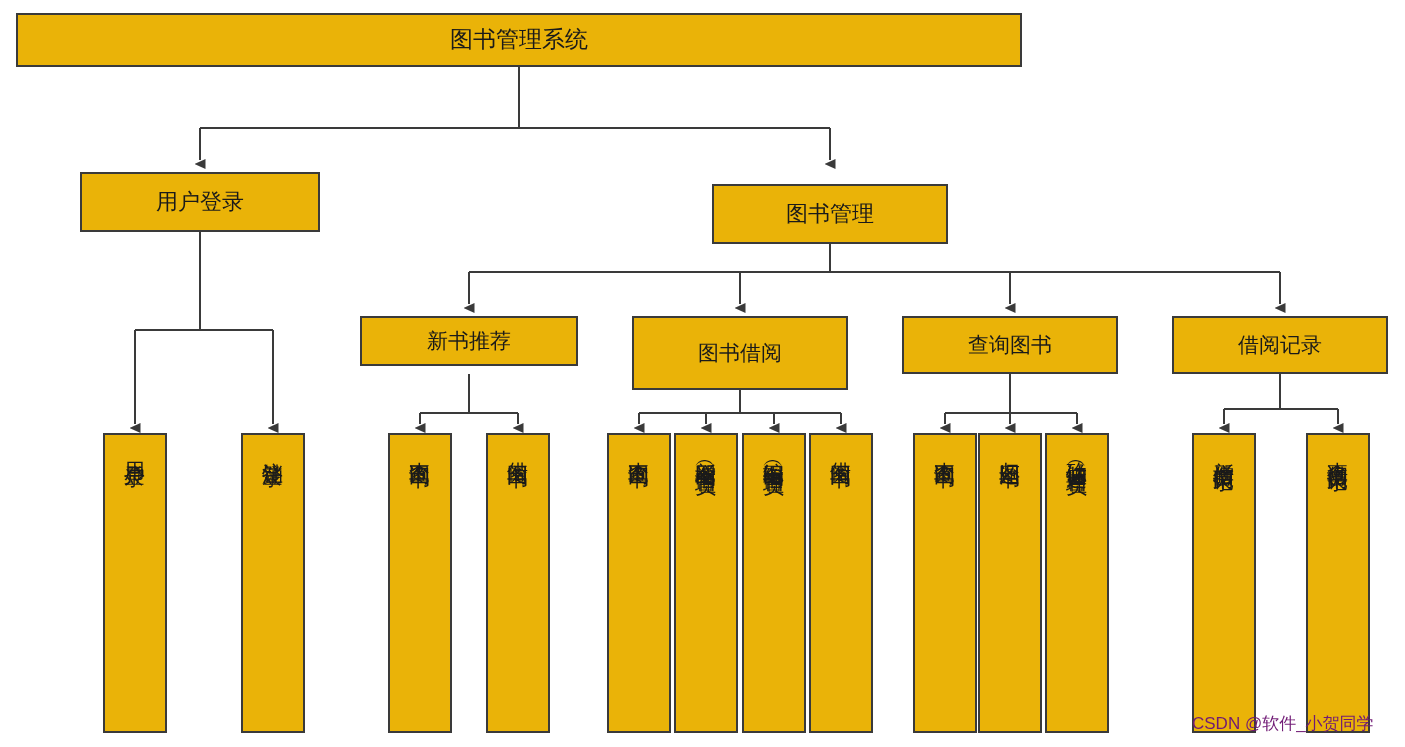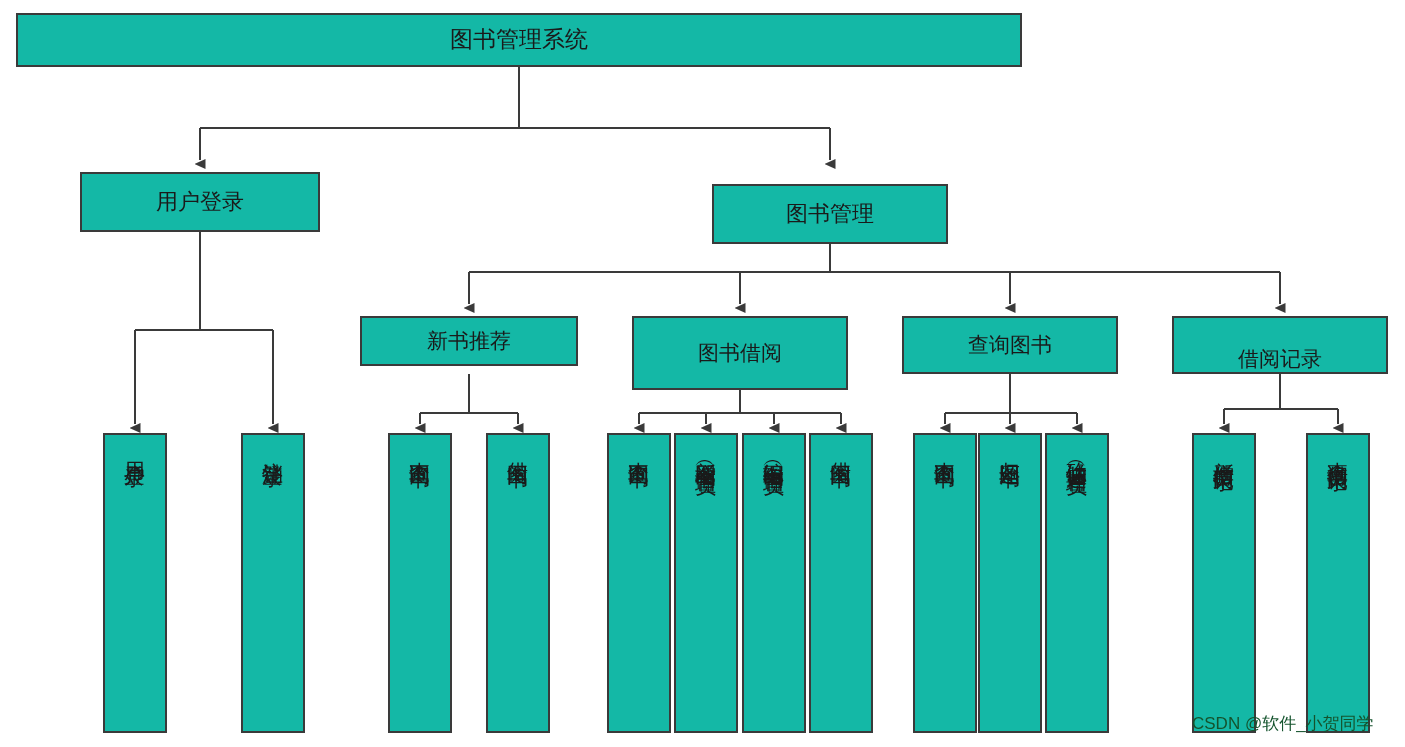--- a/index.html
+++ b/index.html
@@ -21,21 +21,21 @@
   #edge-layer {
     position: absolute;
     left: 0;
     top: 0;
     width: 1405px;
     height: 747px;
   }
   .node {
     position: absolute;
     box-sizing: border-box;
-    background: #14b8a6;
+    background: #eab308;
     border: 2px solid #3a3a3a;
     display: flex;
     align-items: center;
     justify-content: center;
     color: #1a1a1a;
     z-index: 2;
   }
   .node .label {
     display: block;
     text-align: center;
@@ -55,21 +55,21 @@
     writing-mode: vertical-rl;
     text-orientation: upright;
     letter-spacing: 2px;
     line-height: 1;
   }
   #watermark {
     position: absolute;
     left: 1192px;
     top: 712px;
     font-size: 17px;
-    color: #14532d;
+    color: #701a75;
     white-space: nowrap;
     z-index: 5;
     user-select: none;
   }
 </style>
 </head>
 <body>
 
 <div id="diagram-root">
 
@@ -137,21 +137,21 @@
 
   <div class="node node-l3" style="left:360px; top:316px; width:218px; height:50px;">
     <span class="label">新书推荐</span>
   </div>
   <div class="node node-l3" style="left:632px; top:316px; width:216px; height:74px;">
     <span class="label">图书借阅</span>
   </div>
   <div class="node node-l3" style="left:902px; top:316px; width:216px; height:58px;">
     <span class="label">查询图书</span>
   </div>
-  <div class="node node-l3" style="left:1172px; top:316px; width:216px; height:58px;align-items:flex-end;">
+  <div class="node node-l3" style="left:1172px; top:316px; width:216px; height:58px;">
     <span class="label">借阅记录</span>
   </div>
 
   <div class="node node-leaf" style="left:103px; top:433px; width:64px; height:300px;">
     <span class="label">用户登录</span>
   </div>
   <div class="node node-leaf" style="left:241px; top:433px; width:64px; height:300px;">
     <span class="label">注销登录</span>
   </div>
 

